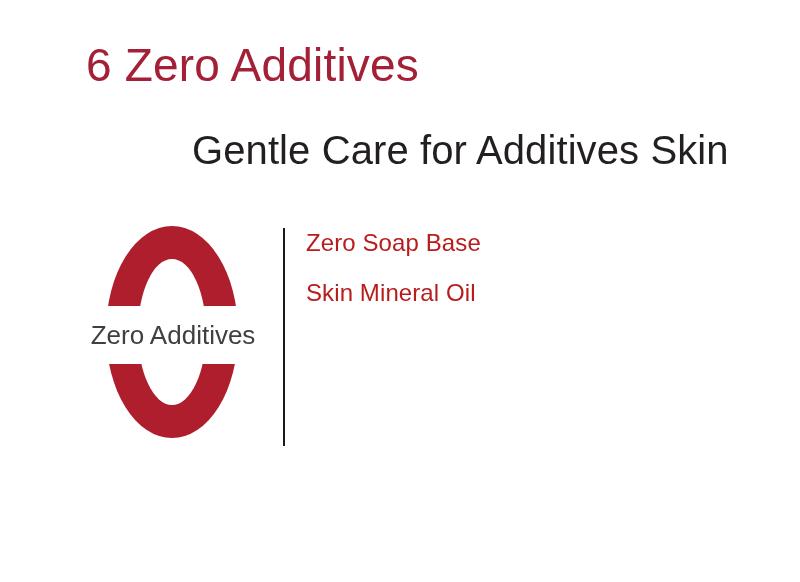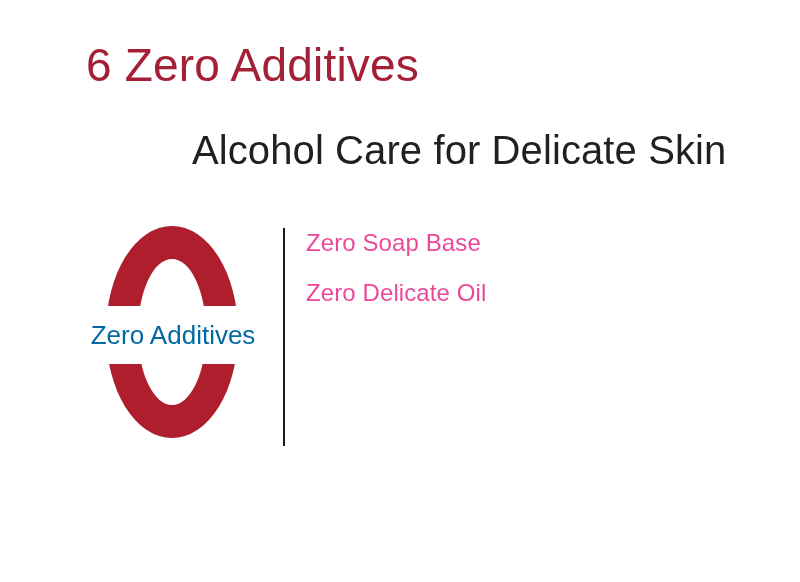--- a/index.html
+++ b/index.html
@@ -91,21 +91,21 @@
     left: 0px;
     top: 82px;
     width: 222px;
     height: 58px;
     display: flex;
     align-items: center;
     justify-content: center;
     font-size: 26px;
     line-height: 30px;
     font-weight: 400;
-    color: #0369a1;
+    color: #404040;
     white-space: nowrap;
   }
 
   
   .divider {
     position: absolute;
     left: 283px;
     top: 228px;
     width: 2px;
     height: 218px;
@@ -120,41 +120,41 @@
     width: 480px;
   }
   .list-item {
     height: 50px;
     display: flex;
     align-items: center;
     font-size: 24px;
     line-height: 30px;
     font-weight: 400;
     letter-spacing: 0.1px;
-    color: #ec4899;
+    color: #b91c1c;
     white-space: nowrap;
   }
 </style>
 </head>
 <body>
 
 <div id="canvas">
 
   <div class="headline">6 Zero Additives</div>
 
-  <div class="subheadline">Alcohol Care for Delicate Skin</div>
+  <div class="subheadline">Gentle Care for Additives Skin</div>
 
   <div class="badge">
     <div class="ring">
       <div class="ring-hole"></div>
     </div>
     <div class="ring-band"></div>
     <div class="badge-label">Zero Additives</div>
   </div>
 
   <div class="divider"></div>
 
   <div class="list">
     <div class="list-item">Zero Soap Base</div>
-    <div class="list-item">Zero Delicate Oil</div>
+    <div class="list-item">Skin Mineral Oil</div>
   </div>
 
 </div>
 
 </body></html>

